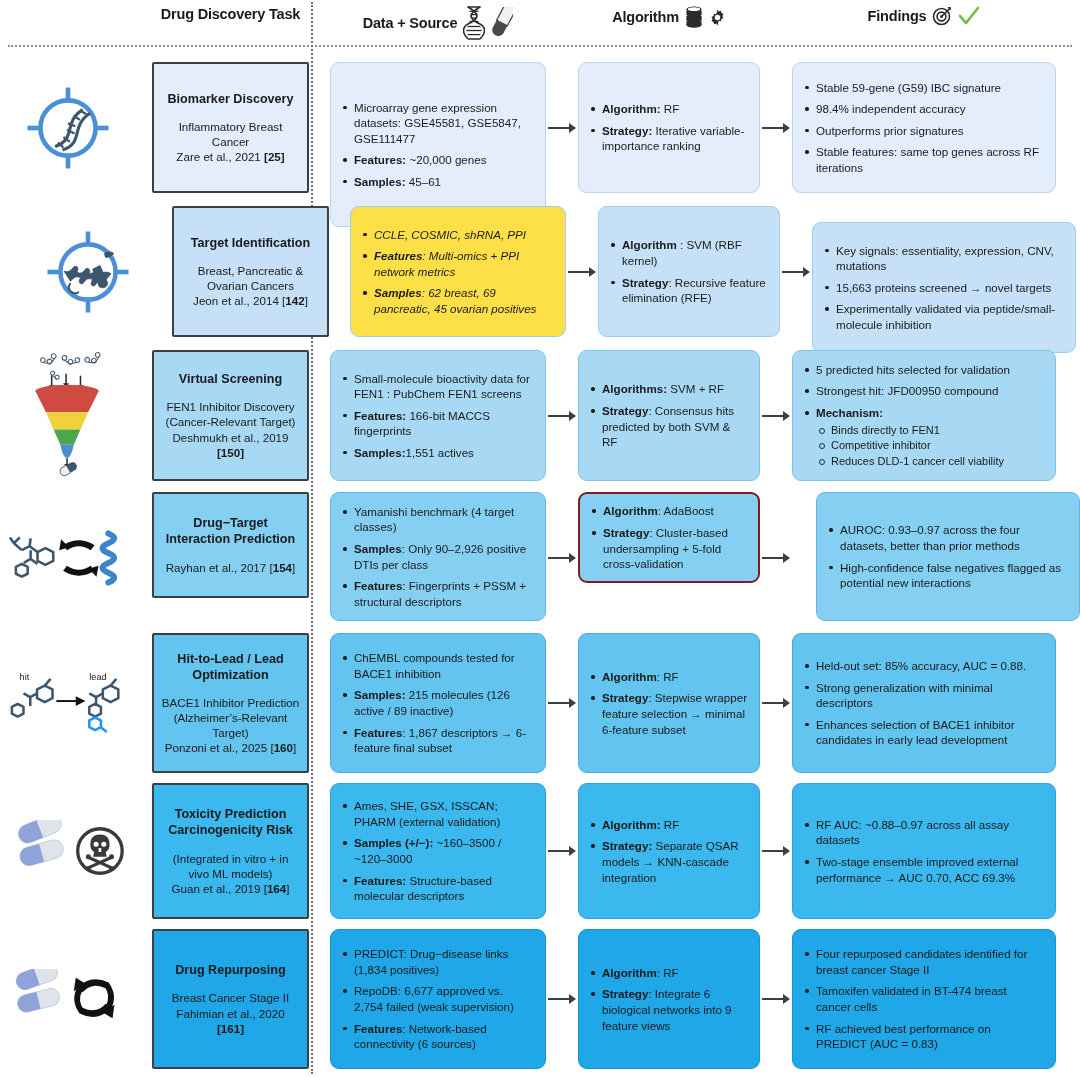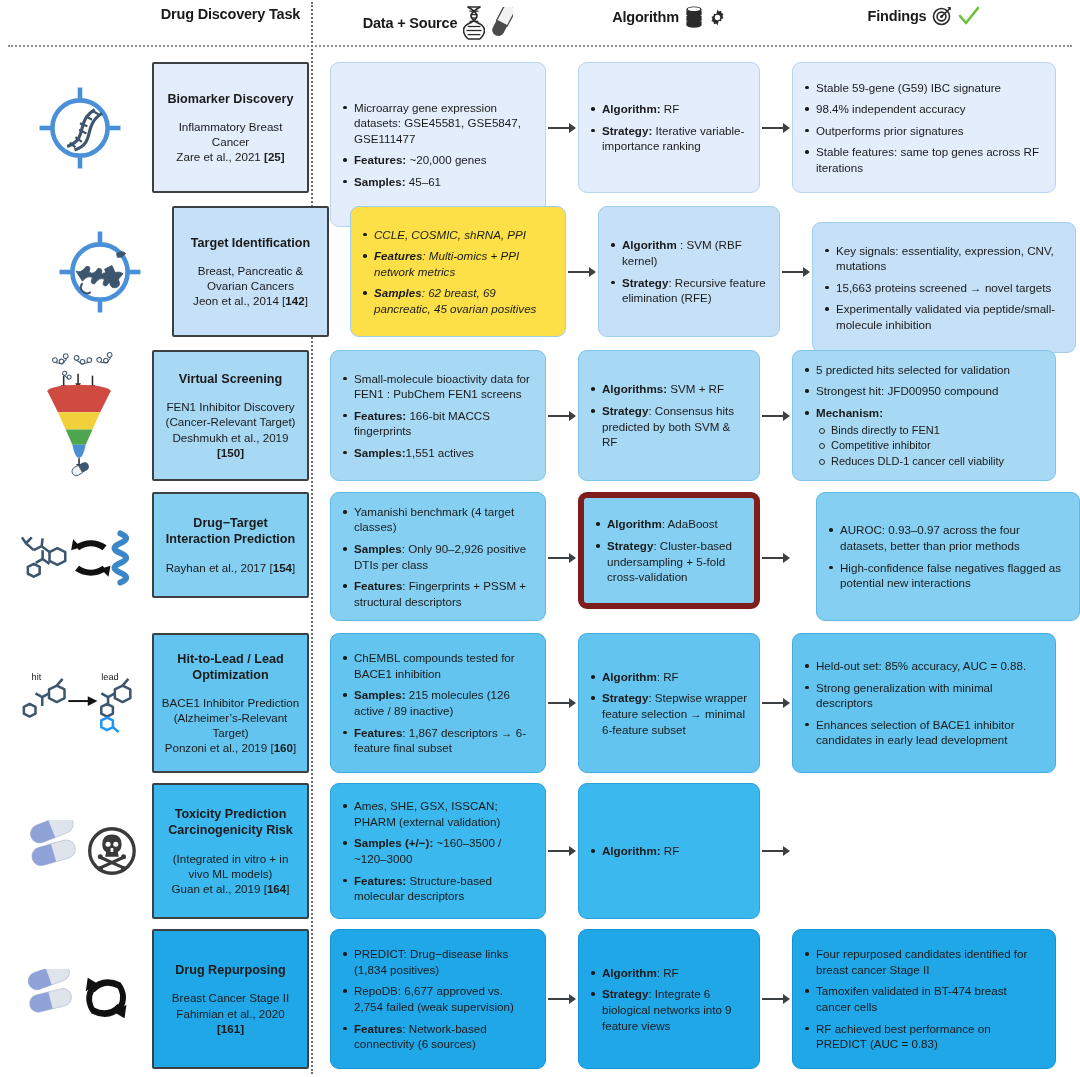--- a/index.html
+++ b/index.html
@@ -27,21 +27,21 @@
   }
   .vdivider {
     position: absolute; left: 311px; top: 2px; width: 0; height: 1072px;
     border-left: 2px dotted #6f6f6f;
   }
 
   
   .row { position: absolute; left: 0; width: 1080px; }
   .iconcell {
     position: absolute; left: 8px; width: 132px; top: 0; height: 100%;
-    display: flex; align-items: center; justify-content: flex-end;
+    display: flex; align-items: center; justify-content: flex-start;
   }
   .taskbox {
     position: absolute; left: 152px; width: 157px;
     border: 2px solid #3c4043; border-radius: 2px;
     display: flex; flex-direction: column; align-items: center; justify-content: center;
     text-align: center; padding: 8px 7px;
   }
   .taskbox .t-title { font-weight: bold; font-size: 12.6px; line-height: 1.28; }
   .taskbox .t-sub { font-size: 11.6px; line-height: 1.3; margin-top: 12px; }
   .cardbox {
@@ -432,21 +432,21 @@
       <ul class="blist">
         <li><span>Yamanishi benchmark (4 target classes)</span></li>
         <li><span class="b">Samples</span><span>: Only 90–2,926  positive DTIs per class</span></li>
         <li><span class="b">Features</span><span>: Fingerprints + PSSM + structural descriptors</span></li>
       </ul>
     </div>
     <div class="arrow" style="left:548px; top:64px; width:28px;">
       <div class="shaft" style="width:21px;"></div>
         <div class="head" style="left:21px;"></div>
     </div>
-    <div class="cardbox c-algo" style="top:4px; height:117px; background:#85d0f2; border:6px solid #7f1d1d;">
+    <div class="cardbox c-algo" style="top:4px; height:91px; background:#85d0f2; border:2px solid #7f1d1d;">
       <ul class="blist">
         <li><span class="b">Algorithm</span><span>: AdaBoost</span></li>
         <li><span class="b">Strategy</span><span>: Cluster-based undersampling + 5-fold cross-validation</span></li>
       </ul>
     </div>
     <div class="arrow" style="left:762px; top:64px; width:28px;">
       <div class="shaft" style="width:21px;"></div>
         <div class="head" style="left:21px;"></div>
     </div>
     <div class="cardbox c-find" style="top:4px; height:129px; background:#85d0f2; border:1px solid #5fb7e2;margin-left:24px;">
@@ -483,21 +483,21 @@
             <polygon points="84,58 90,55 96,58 96,65 90,68 84,65"></polygon>
             <path d="M96,65 l6 5"></path>
           </g>
         </svg>
       </div>
     </div>
     <div class="taskbox" style="top:5px; height:140px; background:#62c4ef;">
       <div class="t-title">Hit-to-Lead / Lead Optimization</div>
       <div class="t-sub">
         <span>BACE1 Inhibitor Prediction (Alzheimer’s-Relevant Target)</span><br>
-        <span>Ponzoni et al., 2019 [</span><span class="b">160</span><span>]</span>
+        <span>Ponzoni et al., 2025 [</span><span class="b">160</span><span>]</span>
       </div>
     </div>
     <div class="cardbox c-data" style="top:5px; height:140px; background:#62c4ef; border:1px solid #45aade;">
       <ul class="blist">
         <li><span>ChEMBL compounds tested for BACE1 inhibition</span></li>
         <li><span class="b">Samples:</span><span> 215 molecules (126 active / 89 inactive)</span></li>
         <li><span class="b">Features</span><span>: 1,867 descriptors → 6-feature final subset</span></li>
       </ul>
     </div>
     <div class="arrow" style="left:548px; top:69px; width:28px;">
@@ -573,25 +573,32 @@
         <li><span class="b">Features:</span><span> Structure-based molecular descriptors</span></li>
       </ul>
     </div>
     <div class="arrow" style="left:548px; top:67px; width:28px;">
       <div class="shaft" style="width:21px;"></div>
         <div class="head" style="left:21px;"></div>
     </div>
     <div class="cardbox c-algo" style="top:5px; height:136px; background:#3bb8ee; border:1px solid #2ba0da;">
       <ul class="blist">
         <li><span class="b">Algorithm:</span><span> RF</span></li>
+        <li><span class="b">Strategy:</span><span> Separate QSAR models → KNN-cascade integration</span></li>
       </ul>
     </div>
     <div class="arrow" style="left:762px; top:67px; width:28px;">
       <div class="shaft" style="width:21px;"></div>
         <div class="head" style="left:21px;"></div>
+    </div>
+    <div class="cardbox c-find" style="top:5px; height:136px; background:#3bb8ee; border:1px solid #2ba0da;">
+      <ul class="blist">
+        <li><span>RF AUC: ~0.88–0.97 across all assay datasets</span></li>
+        <li><span>Two-stage ensemble improved external performance → AUC 0.70, ACC 69.3%</span></li>
+      </ul>
     </div>
   </div>
 
   <div class="row" style="top:924px; height:150px;">
     <div class="iconcell">
       <div class="iconwrap">
         <svg width="124" height="60" viewBox="0 0 124 60">
           <g>
             <g transform="translate(6,6) rotate(-20)">
               <rect x="0" y="0" width="44" height="18" rx="9" fill="#dfe3ec" stroke="#c6ccda" stroke-width="1"></rect>

